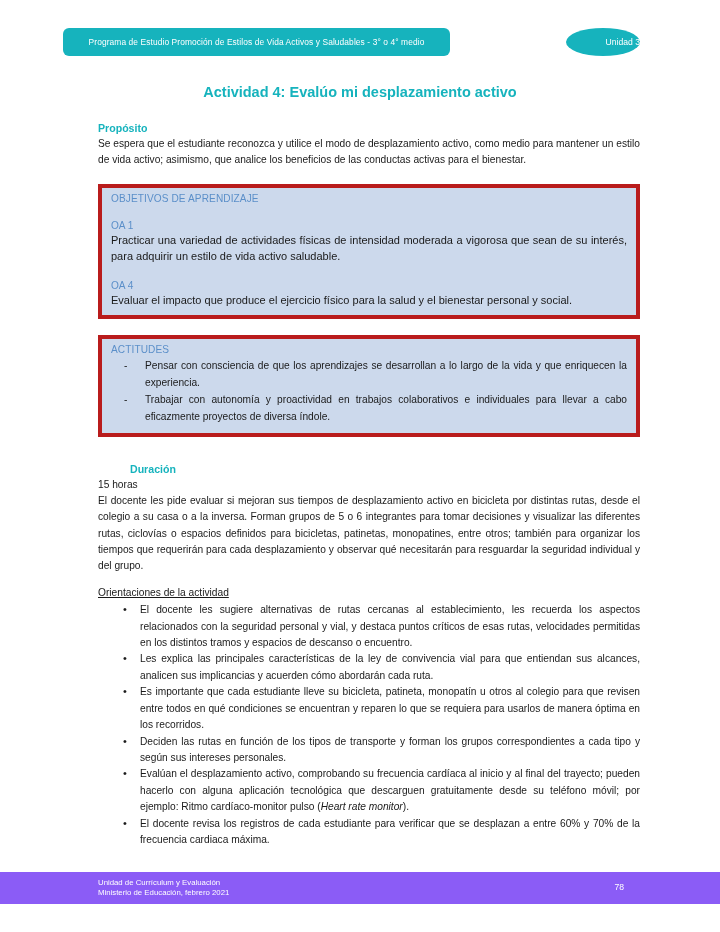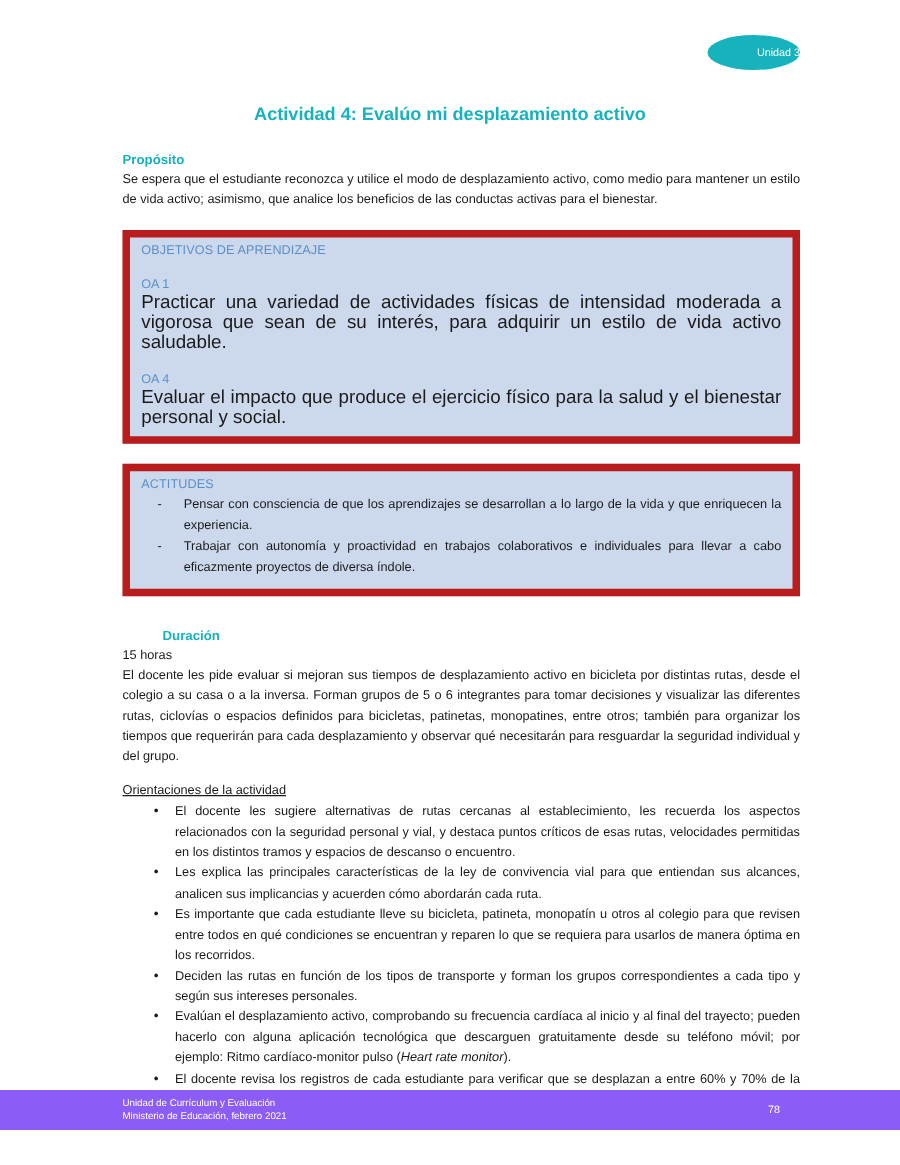--- a/index.html
+++ b/index.html
@@ -101,39 +101,39 @@
     margin: 0;
     font-size: 10.2px;
     line-height: 16.2px;
     text-align: justify;
     color: #1a1a1a;
   }
 
   
   .blue-box {
     background: #ccd9ec;
-    border: 6px solid #b91c1c;
+    border: 4px solid #b91c1c;
     box-sizing: border-box;
     padding: 5px 9px 7px 9px;
     margin-top: 16px;
   }
   .box-title {
     color: #5b8fc9;
     font-size: 10.1px;
     margin: 0 0 2px 0;
     letter-spacing: 0.1px;
   }
   .oa-code {
     color: #5b8fc9;
     font-size: 10.1px;
     margin: 16px 0 1px 0;
   }
   .box-body {
     margin: 0;
-    font-size: 15px;
+    font-size: 11px;
     line-height: 16px;
     text-align: justify;
     color: #1a1a1a;
   }
 
   .dash-list {
     margin: 3px 0 0 0;
     padding: 0;
     list-style: none;
   }
@@ -209,20 +209,23 @@
     color: #ffffff;
     font-size: 8.6px;
   }
 </style>
 </head>
 <body>
 
 <div class="page">
 
   <div class="header-row">
+    <div class="header-banner">
+      <span class="header-banner-text">Programa de Estudio Promoción de Estilos de Vida Activos y Saludables - 3° o 4° medio</span>
+    </div>
     <div class="unit-badge">
       <span class="unit-badge-text">Unidad 3</span>
     </div>
   </div>
 
   <div class="activity-title">Actividad 4: Evalúo mi desplazamiento activo</div>
 
   <div class="content">
 
     <div class="section-head">Propósito</div>

